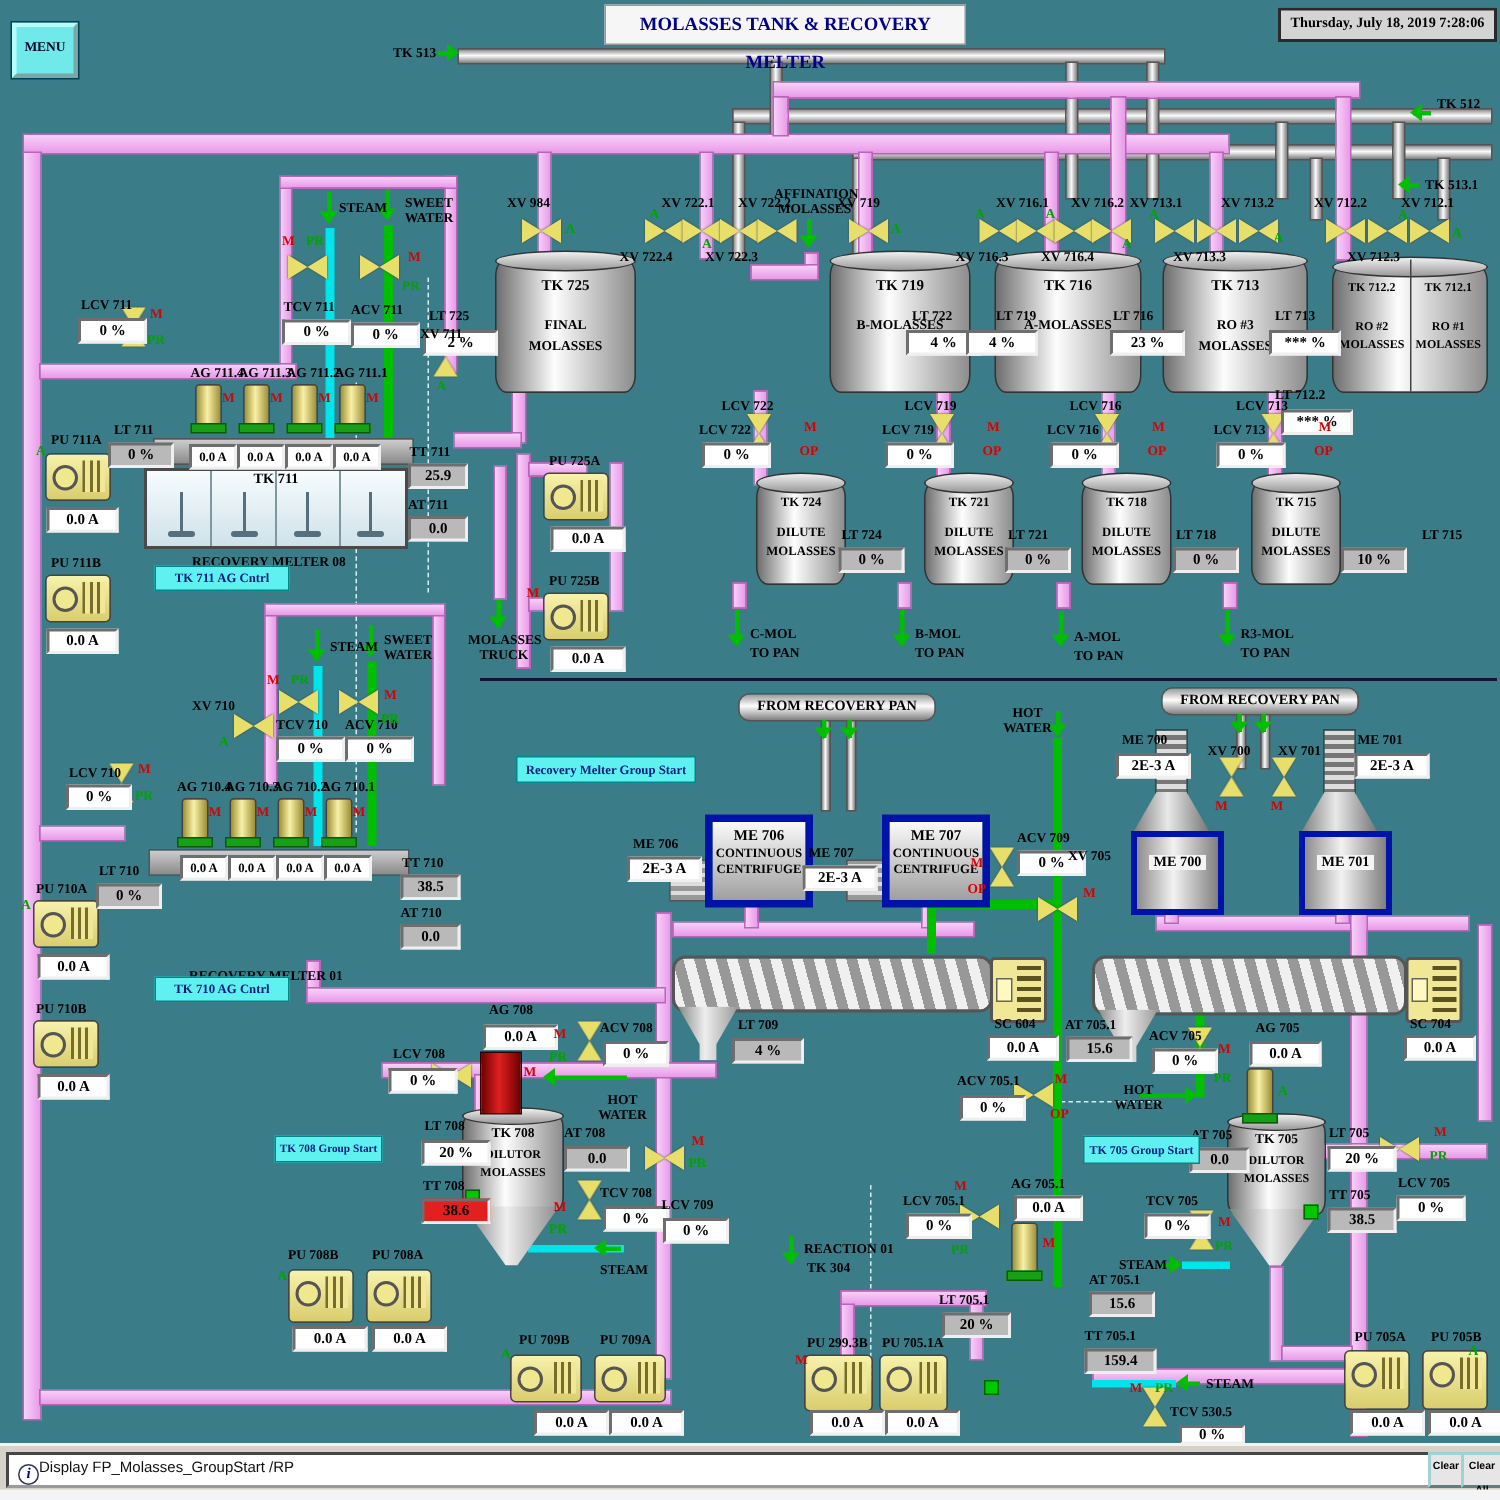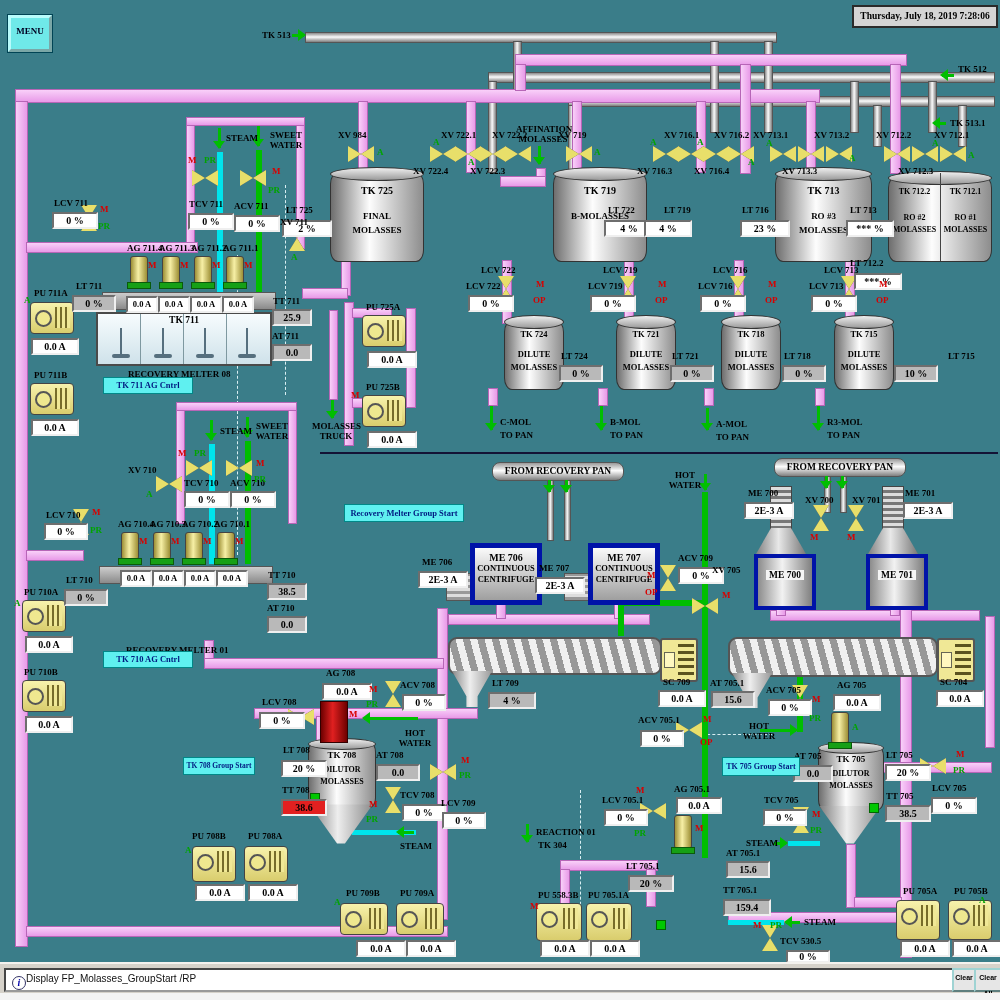--- a/index.html
+++ b/index.html
@@ -113,20 +113,21 @@
     font:italic bold 10px "Liberation Serif",serif;color:#00a;text-align:center;line-height:11px;z-index:10;}
   .bbtn{position:absolute;top:4px;height:20px;background:#e6e6e6;border:2px outset #9fd3d3;font:bold 7px "Liberation Sans",sans-serif;text-align:center;line-height:16px;z-index:10;cursor:pointer;}
   #bottomstrip{position:absolute;left:0;top:993px;width:1000px;height:7px;background:#f4f4f4;z-index:9;}
 </style>
 </head>
 <body>
 
 <div id="scene">
 
   <div id="menu">MENU</div>
+  <div id="title">MOLASSES TANK &amp; RECOVERY MELTER</div>
   <div id="dt">Thursday, July 18, 2019  7:28:06</div>
 
   <div class="gp" style="left:305px;top:32px;width:470px;height:9px"></div>
   <div class="gp" style="left:488px;top:72px;width:505px;height:9px"></div>
   <div class="gp" style="left:568px;top:96px;width:425px;height:9px"></div>
   <div class="gpv" style="left:513px;top:41px;width:7px;height:48px"></div>
   <div class="gpv" style="left:710px;top:41px;width:7px;height:90px"></div>
   <div class="gpv" style="left:764px;top:41px;width:7px;height:90px"></div>
   <div class="gpv" style="left:850px;top:81px;width:7px;height:50px"></div>
   <div class="gpv" style="left:928px;top:81px;width:7px;height:50px"></div>
@@ -203,20 +204,24 @@
 
   <div class="cyl" style="left:330px;top:172px;width:92px;height:88px">
     <span>TK 725</span>
       <span>FINAL</span>
       <span>MOLASSES</span>
     </div>
   <div class="cyl" style="left:553px;top:172px;width:92px;height:88px">
     <span>TK 719</span>
       <span>B-MOLASSES</span>
     </div>
+  <div class="cyl" style="left:663px;top:172px;width:96px;height:88px">
+    <span>TK 716</span>
+      <span>A-MOLASSES</span>
+    </div>
   <div class="cyl" style="left:775px;top:172px;width:95px;height:88px">
     <span>TK 713</span>
       <span>RO #3</span>
       <span>MOLASSES</span>
     </div>
   <div class="cyl twin" style="left:888px;top:176px;width:102px;height:84px">
     <span class="tA n">TK 712.2</span>
       <span class="tA a">RO #2</span>
       <span class="tA b">MOLASSES</span>
     <span class="tB n">TK 712.1</span>
@@ -537,21 +542,21 @@
   <div class="ppv" style="left:496px;top:603px;width:8px;height:14px"></div>
   <div class="ppv" style="left:614px;top:603px;width:8px;height:14px"></div>
   <div class="pp" style="left:770px;top:610px;width:208px;height:9px"></div>
   <div class="ppv" style="left:776px;top:602px;width:8px;height:12px"></div>
   <div class="ppv" style="left:890px;top:602px;width:8px;height:12px"></div>
   <div class="ppv" style="left:985px;top:616px;width:8px;height:130px"></div>
 
   <div class="scw" style="left:448px;top:637px;width:210px;height:34px"></div>
   <div class="hop" style="left:452px;top:671px;width:40px;height:36px"></div>
   <div class="scm" style="left:660px;top:638px"></div>
-  <span class="lbl" style="left:663px;top:677px">SC 709</span>
+  <span class="lbl" style="left:663px;top:677px">SC 604</span>
   <div class="vb" style="left:658px;top:690px;width:44px">0.0 A</div>
   <span class="lbl" style="left:492px;top:678px">LT 709</span>
   <div class="vb gy" style="left:488px;top:692px;width:44px">4 %</div>
   <span class="lbl" style="left:710px;top:678px">AT 705.1</span>
   <div class="vb gy" style="left:711px;top:691px;width:40px">15.6</div>
   <div class="scw" style="left:728px;top:637px;width:206px;height:36px"></div>
   <div class="hop" style="left:732px;top:673px;width:40px;height:35px"></div>
   <div class="scm" style="left:937px;top:638px"></div>
   <span class="lbl" style="left:940px;top:677px">SC 704</span>
   <div class="vb" style="left:936px;top:690px;width:44px">0.0 A</div>
@@ -664,21 +669,21 @@
   <span class="lbl" style="left:723px;top:885px">TT 705.1</span>
   <div class="vb gy" style="left:723px;top:899px;width:44px">159.4</div>
   <span class="st cM" style="left:753px;top:920px">M</span>
   <span class="st cG" style="left:770px;top:920px">PR</span>
   <div class="vlv vlvV" style="left:757px;top:930px"></div>
   <span class="lbl" style="left:780px;top:936px">TCV 530.5</span>
   <div class="vb" style="left:786px;top:950px;width:40px;height:9px;line-height:9px">0 %</div>
   <div class="cl" style="left:728px;top:920px;width:56px;height:5px"></div>
   <div class="harr hl" style="left:786px;top:921px;width:14px"></div>
   <span class="lbl" style="left:804px;top:917px">STEAM</span>
-  <span class="lbl" style="left:538px;top:890px">PU 558.3B</span>
+  <span class="lbl" style="left:538px;top:890px">PU 299.3B</span>
   <span class="st cM" style="left:530px;top:901px">M</span>
   <div class="pmp" style="left:536px;top:903px;width:44px;height:36px"></div>
   <div class="vb" style="left:540px;top:940px;width:46px">0.0 A</div>
   <span class="lbl" style="left:588px;top:890px">PU 705.1A</span>
   <div class="pmp" style="left:586px;top:903px;width:44px;height:36px"></div>
   <div class="vb" style="left:590px;top:940px;width:46px">0.0 A</div>
 
   <div class="ppv" style="left:900px;top:556px;width:10px;height:400px"></div>
   <div class="pp" style="left:880px;top:762px;width:110px;height:9px"></div>
   <div class="ppv" style="left:846px;top:844px;width:8px;height:62px"></div>

